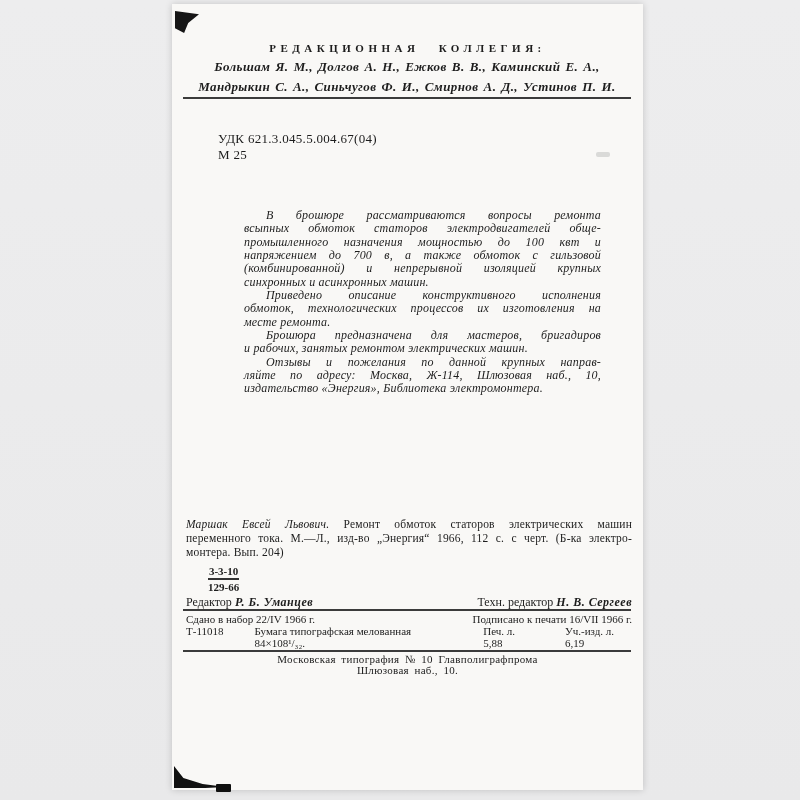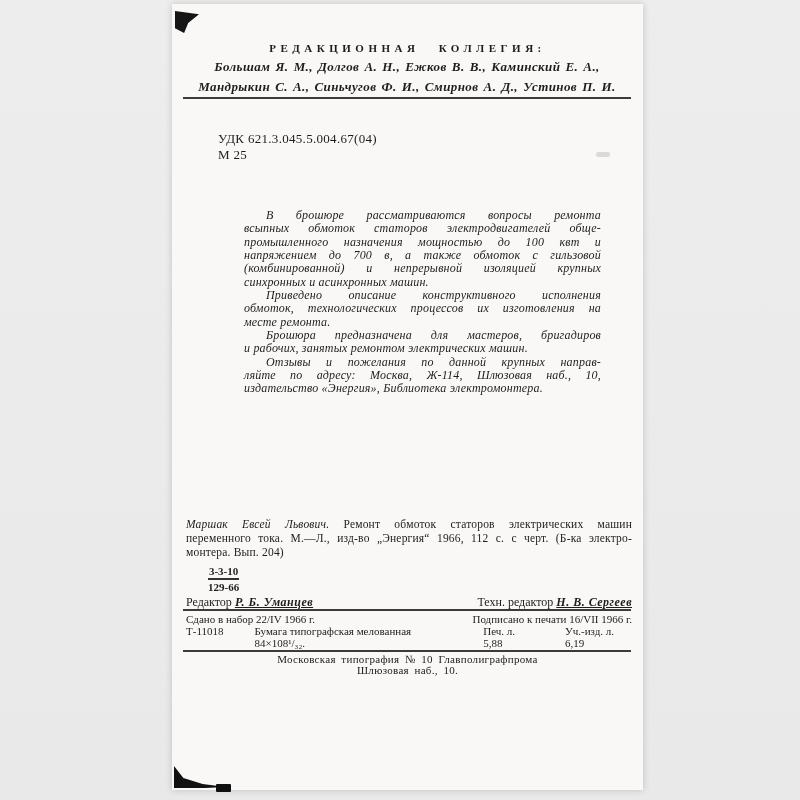--- a/index.html
+++ b/index.html
@@ -39,21 +39,21 @@
   .ind{text-indent:22px;}
   
   .biblio{left:14px;top:514px;width:446px;
     font-weight:normal;font-size:11.5px;line-height:13.8px;letter-spacing:.2px;}
   .auth{font-style:italic;}
   .fraction{left:36px;top:561px;font-weight:bold;font-size:11px;line-height:12px;text-align:center;}
   .frac-rule{height:2px;background:#333;margin:1px 0;}
   
   .editors{left:14px;top:591px;width:446px;display:flex;justify-content:space-between;
     font-size:12px;}
-  .nm{font-style:italic;font-weight:bold;letter-spacing:.5px;text-decoration:underline;}
+  .nm{font-style:italic;font-weight:bold;letter-spacing:.5px;}
   
   .imp-row{left:14px;width:446px;display:flex;justify-content:space-between;font-size:11px;gap:31px;}
   .printer{left:0;top:650px;width:100%;text-align:center;
     font-size:11px;line-height:11.3px;word-spacing:2.5px;letter-spacing:.3px;}
 </style>
 </head>
 <body>
 
 <div class="page">
 

